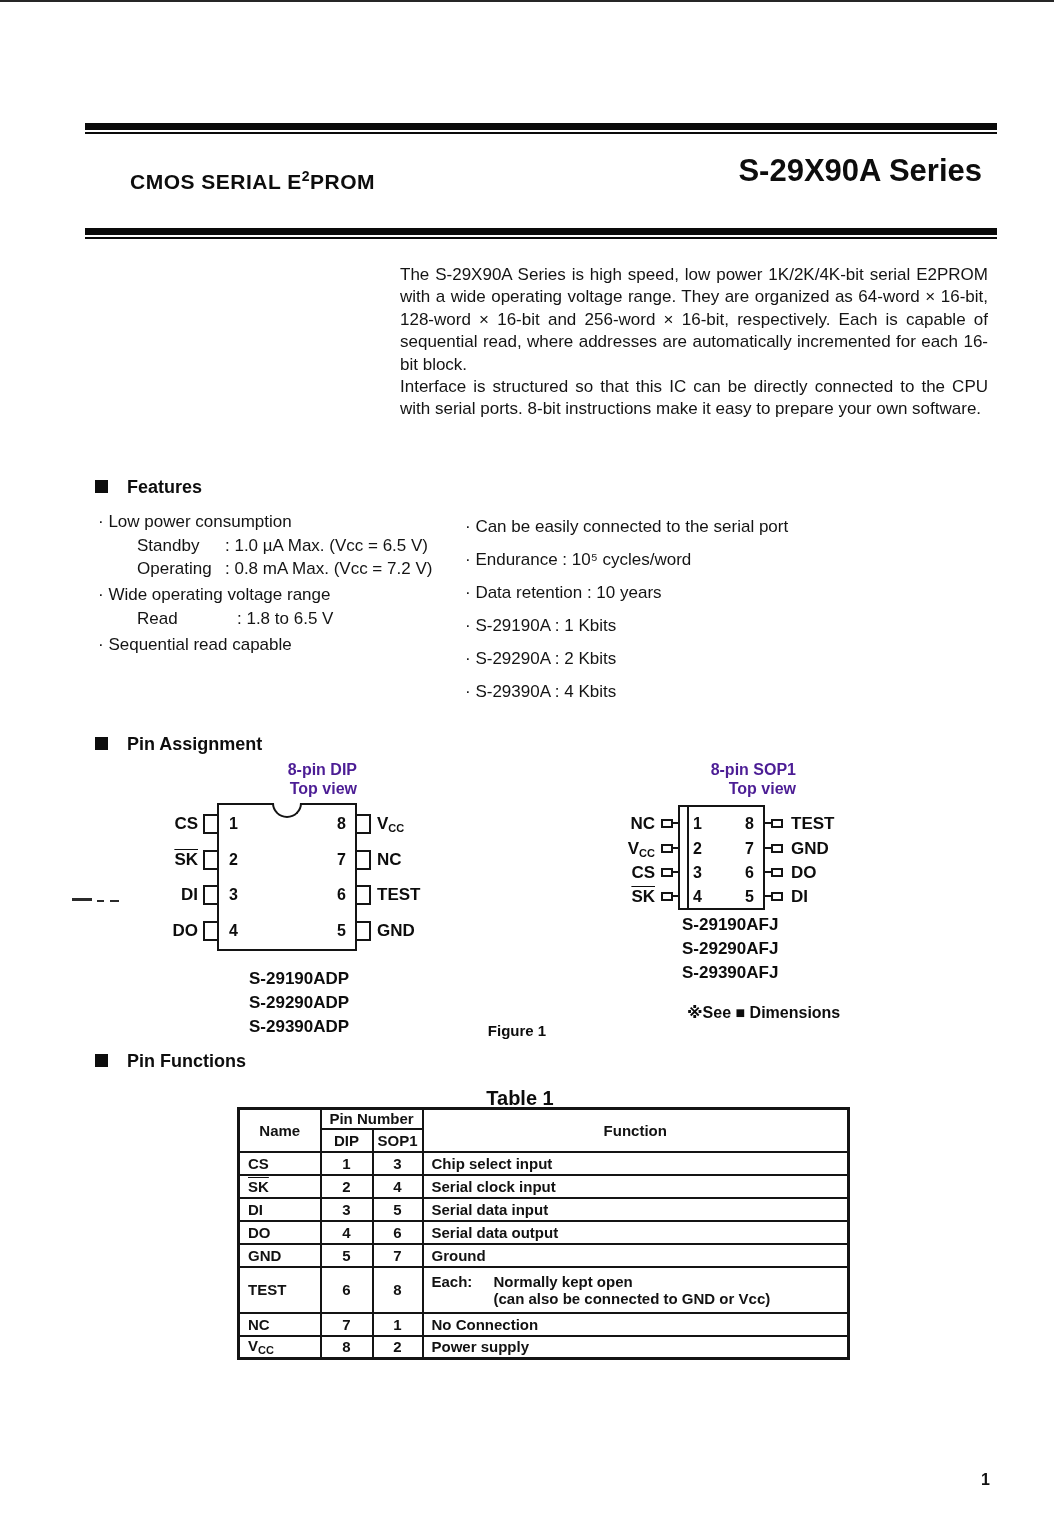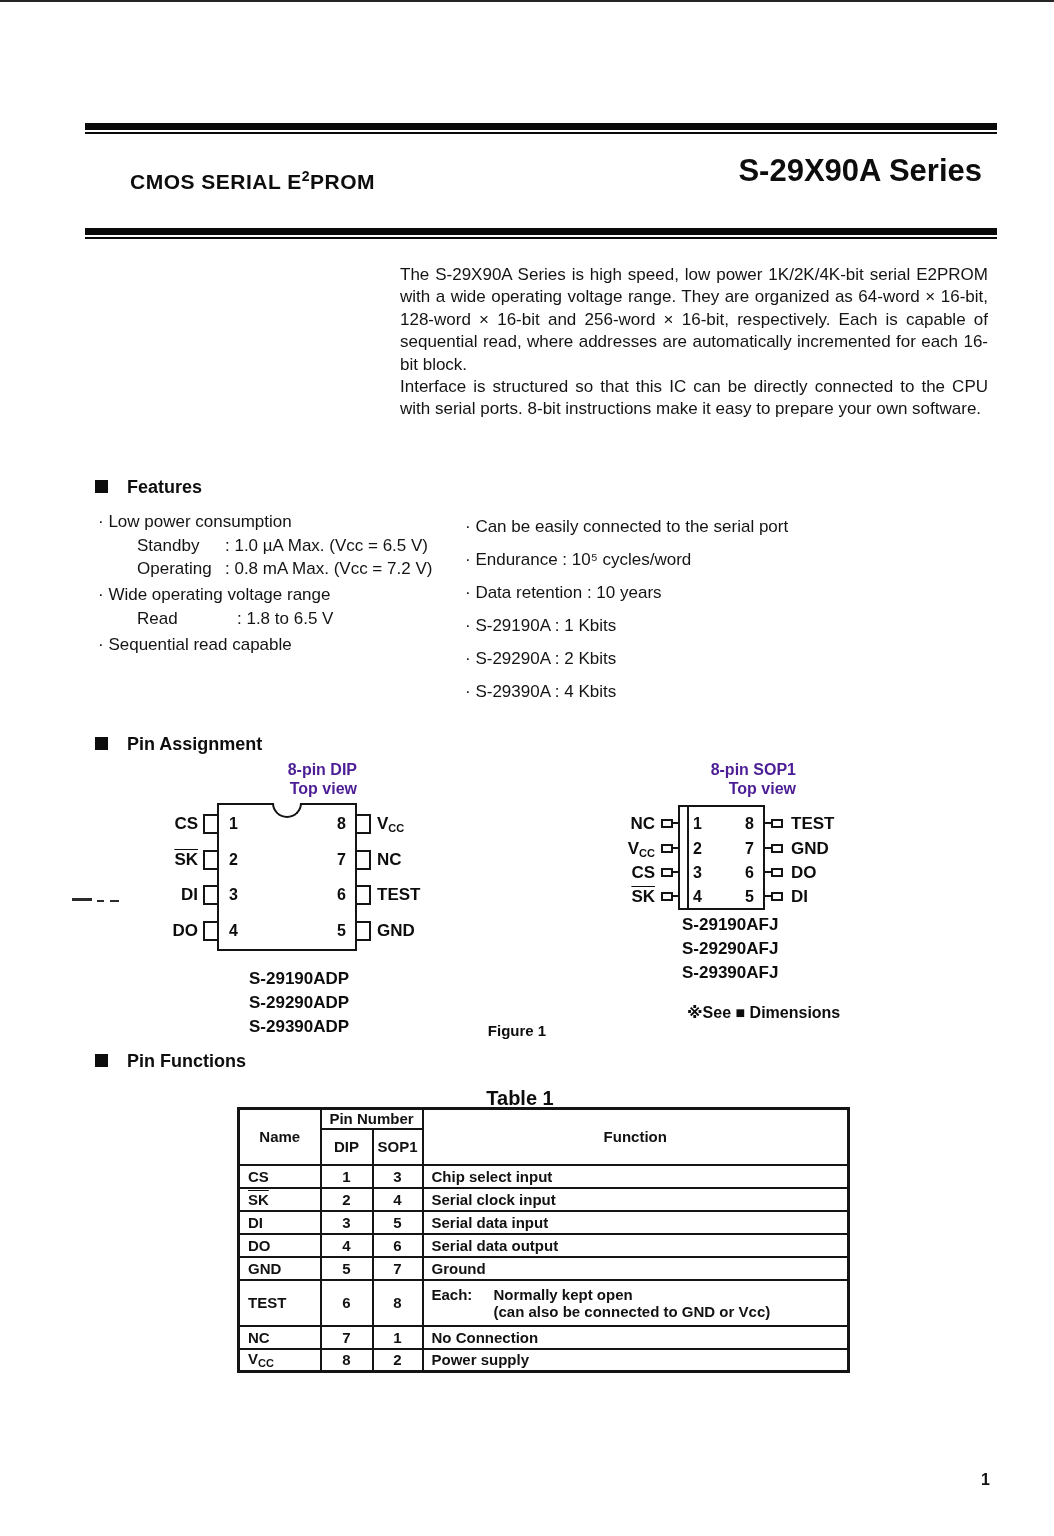--- a/index.html
+++ b/index.html
@@ -60,21 +60,21 @@
 
   
   table.pins { position:absolute; left:237px; top:1107px; border-collapse:collapse; table-layout:fixed; }
   table.pins { border:3px solid #141414; }
   table.pins td { border:2px solid #141414; font-size:15px; font-weight:bold; color:#121212; }
   td.hdr { text-align:center; }
   td.name { padding-left:8px; }
   td.num { text-align:center; }
   td.fn { padding-left:8px; }
   tr.h1 td { height:20px; }
-  tr.h2 td { height:36px; }
+  tr.h2 td { height:23px; }
   tr.dr td { height:23px; }
   tr.dr2 td { height:46px; }
   .test-pre { display:inline-block; width:62px; }
   .test-ind { padding-left:62px; }
 
   .pagenum { left:960px; top:1471px; width:30px; text-align:right; font-size:16px; font-weight:bold; }
 </style>
 </head>
 <body>
 

